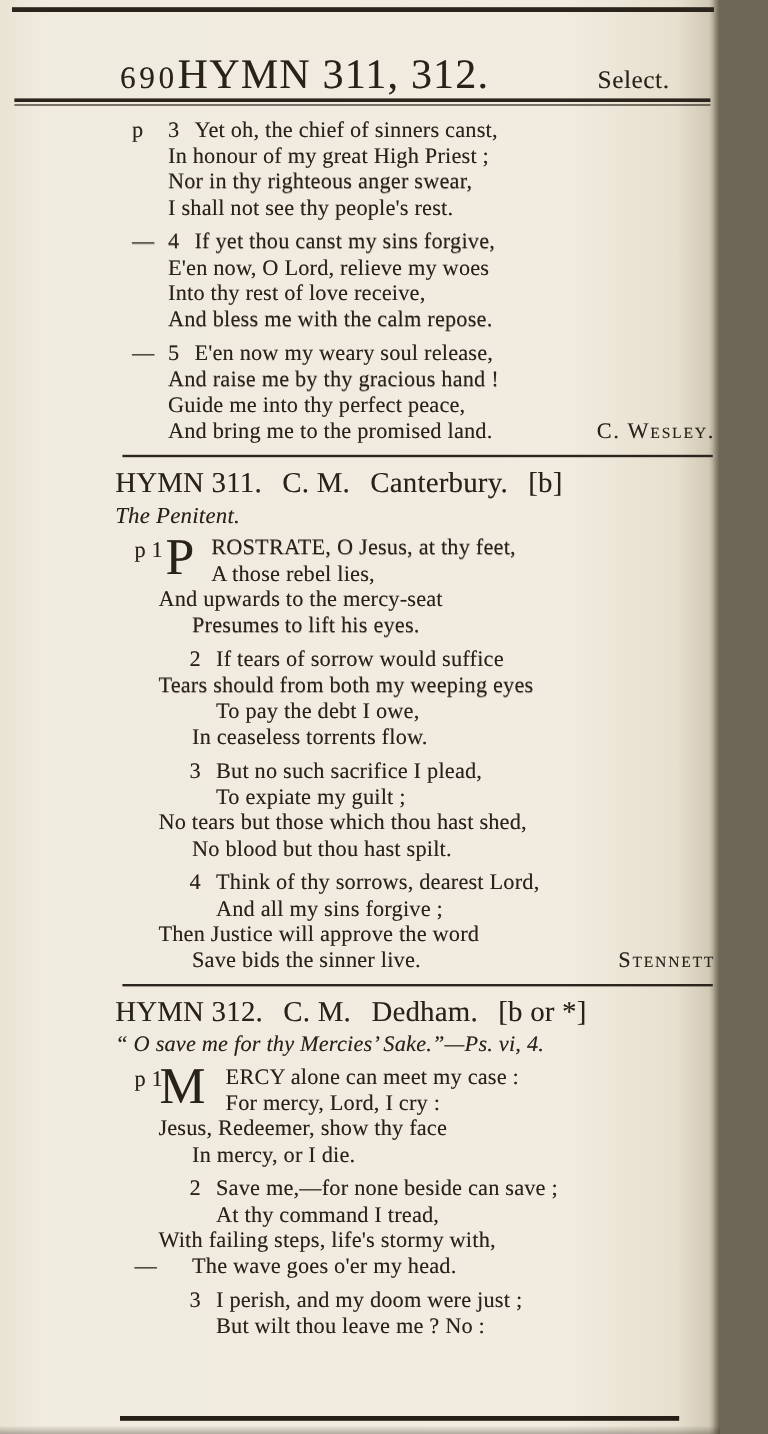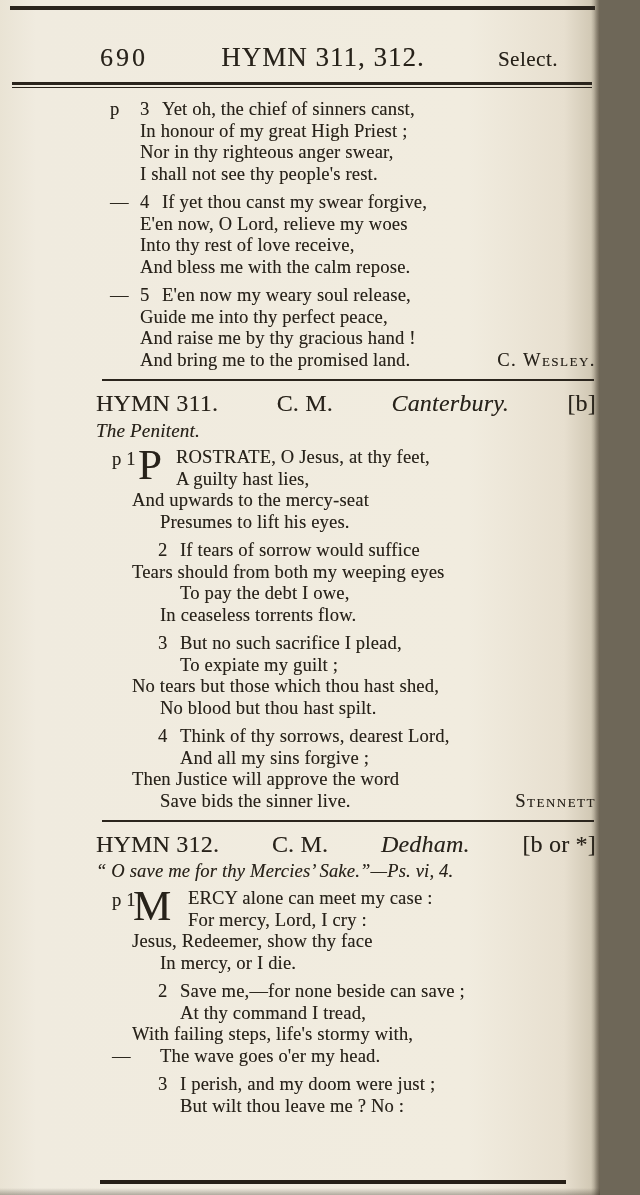--- a/index.html
+++ b/index.html
@@ -9,44 +9,44 @@
     position:relative; width:600px; height:1195px; overflow:hidden;
     color:#27221a;
     font-family:"Liberation Serif","DejaVu Serif",serif;
     background:linear-gradient(90deg,#e9e3d4 0,#f0ebdf 6%,#f1ecdf 78%,#e7dfcf 94%,#cfc6b2 99%,#9a917e 100%);
     text-shadow:0.2px 0.2px 0.2px rgba(44,36,26,0.4);
     padding-left:36px;
   }
   .top-rule{position:absolute;top:6px;left:10px;right:5px;height:4px;background:#2a241c}
   .header{position:absolute;top:42px;left:100px;right:42px;display:flex;align-items:baseline}
   .page-num{font-size:26px;letter-spacing:3px}
-  .header-title{flex:1;text-align:center;font-size:27px;letter-spacing:1px}
+  .header-title{flex:1;font-size:35px;letter-spacing:1px}
   .header-section{font-size:21px;font-weight:normal;letter-spacing:0.5px}
   .header-rule{position:absolute;top:82px;left:12px;right:8px}
   .hr-thick{height:3px;background:#2a241c}
   .hr-thin{height:1px;background:#2a241c;margin-top:2px}
 
   .content{position:absolute;top:99px;left:96px;width:500px;
     font-size:18.5px;line-height:21.5px;letter-spacing:0.2px}
 
   .verse{position:relative;margin:0 0 7px 36px}
   .vline{position:relative;white-space:nowrap}
   .ml8{margin-left:8px}
   .ml28{margin-left:28px}
   .ml30{margin-left:30px}
   .ml48{margin-left:48px}
   .vnum{display:inline-block;width:14px;margin-left:-22px;margin-right:8px}
   .hang{position:absolute;left:-52px;top:0}
   .attr{position:absolute;right:0;top:0;font-variant:small-caps;letter-spacing:1.5px}
 
   .rule{height:2px;background:#2b251d;margin:8px 2px 12px 6px}
 
-  .hymn-heading{display:flex;justify-content:space-between;align-items:baseline;gap:17px;
+  .hymn-heading{display:flex;justify-content:flex-start;align-items:baseline;gap:17px;
     font-size:24px;margin:2px 0 5px}
-  .tune{font-style:italic}
+  .tune{}
   .subtitle{font-style:italic;font-size:19px;margin-bottom:6px}
   .epigraph{text-align:left;font-style:italic;font-size:18.5px;margin-bottom:6px}
 
   .dropverse{position:relative}
   .hangpair{position:absolute;left:-20px;top:2px}
   .dropcap{position:absolute;left:6px;top:-2px;font-size:43px;line-height:40px}
   .dc{margin-left:44px}
   .capM .dropcap{left:1px}
   .capM .dc{margin-left:56px}
   .wavemark{position:absolute;left:-48px;top:0}
@@ -76,49 +76,49 @@
   <div class="content">
 
     <div>
       <div class="verse">
         <div class="vline ml30"><span class="hang">p</span><span class="vnum">3</span><span>Yet oh, the chief of sinners canst,</span></div>
         <div class="vline ml8">In honour of my great High Priest ;</div>
         <div class="vline ml8">Nor in thy righteous anger swear,</div>
         <div class="vline ml8">I shall not see thy people's rest.</div>
       </div>
       <div class="verse">
-        <div class="vline ml30"><span class="hang">—</span><span class="vnum">4</span><span>If yet thou canst my swear forgive,</span></div>
+        <div class="vline ml30"><span class="hang">—</span><span class="vnum">4</span><span>If yet thou canst my sins forgive,</span></div>
         <div class="vline ml8">E'en now, O Lord, relieve my woes</div>
         <div class="vline ml8">Into thy rest of love receive,</div>
         <div class="vline ml8">And bless me with the calm repose.</div>
       </div>
       <div class="verse">
         <div class="vline ml30"><span class="hang">—</span><span class="vnum">5</span><span>E'en now my weary soul release,</span></div>
+        <div class="vline ml8">And raise me by thy gracious hand !</div>
         <div class="vline ml8">Guide me into thy perfect peace,</div>
-        <div class="vline ml8">And raise me by thy gracious hand !</div>
         <div class="vline ml8"><span>And bring me to the promised land.</span><span class="attr">C. Wesley.</span></div>
       </div>
     </div>
 
     <div class="rule"></div>
 
     <div>
       <div class="hymn-heading">
         <span>HYMN 311.</span>
         <span>C. M.</span>
         <span class="tune">Canterbury.</span>
         <span>[b]</span>
       </div>
       <div class="subtitle">The Penitent.</div>
 
       <div class="verse dropverse">
         <span class="hangpair"><span>p</span> <span>1</span></span>
         <span class="dropcap">P</span>
         <div class="vline dc">ROSTRATE, O Jesus, at thy feet,</div>
-        <div class="vline dc">A guilty hast lies,</div>
+        <div class="vline dc">A those rebel lies,</div>
         <div class="vline">And upwards to the mercy-seat</div>
         <div class="vline ml28">Presumes to lift his eyes.</div>
       </div>
 
       <div class="verse">
         <div class="vline ml48"><span class="vnum">2</span><span>If tears of sorrow would suffice</span></div>
         <div class="vline">Tears should from both my weeping eyes</div>
         <div class="vline ml48">To pay the debt I owe,</div>
         <div class="vline ml28">In ceaseless torrents flow.</div>
       </div>

